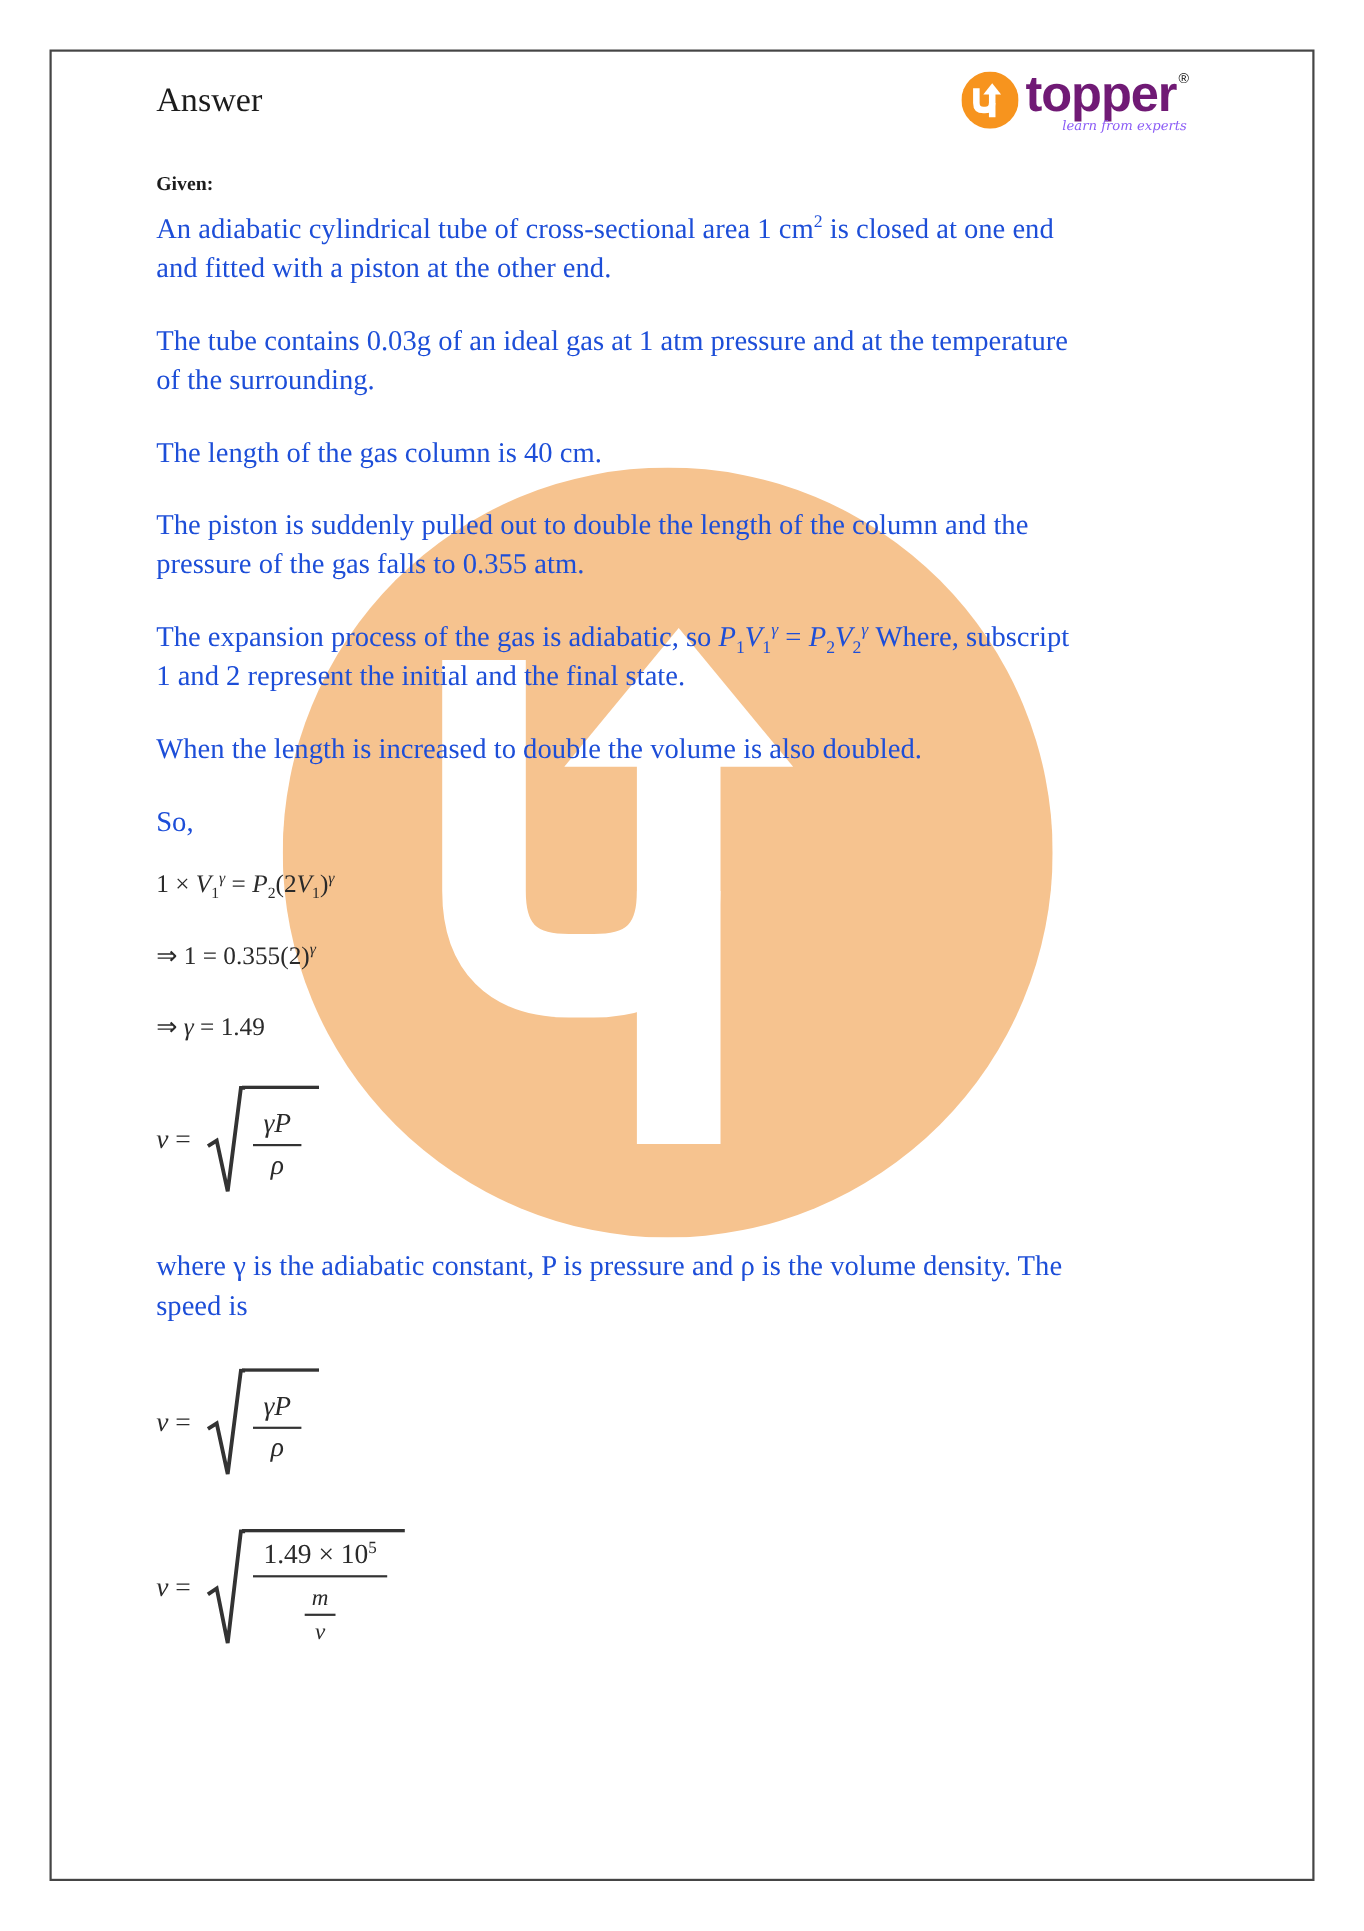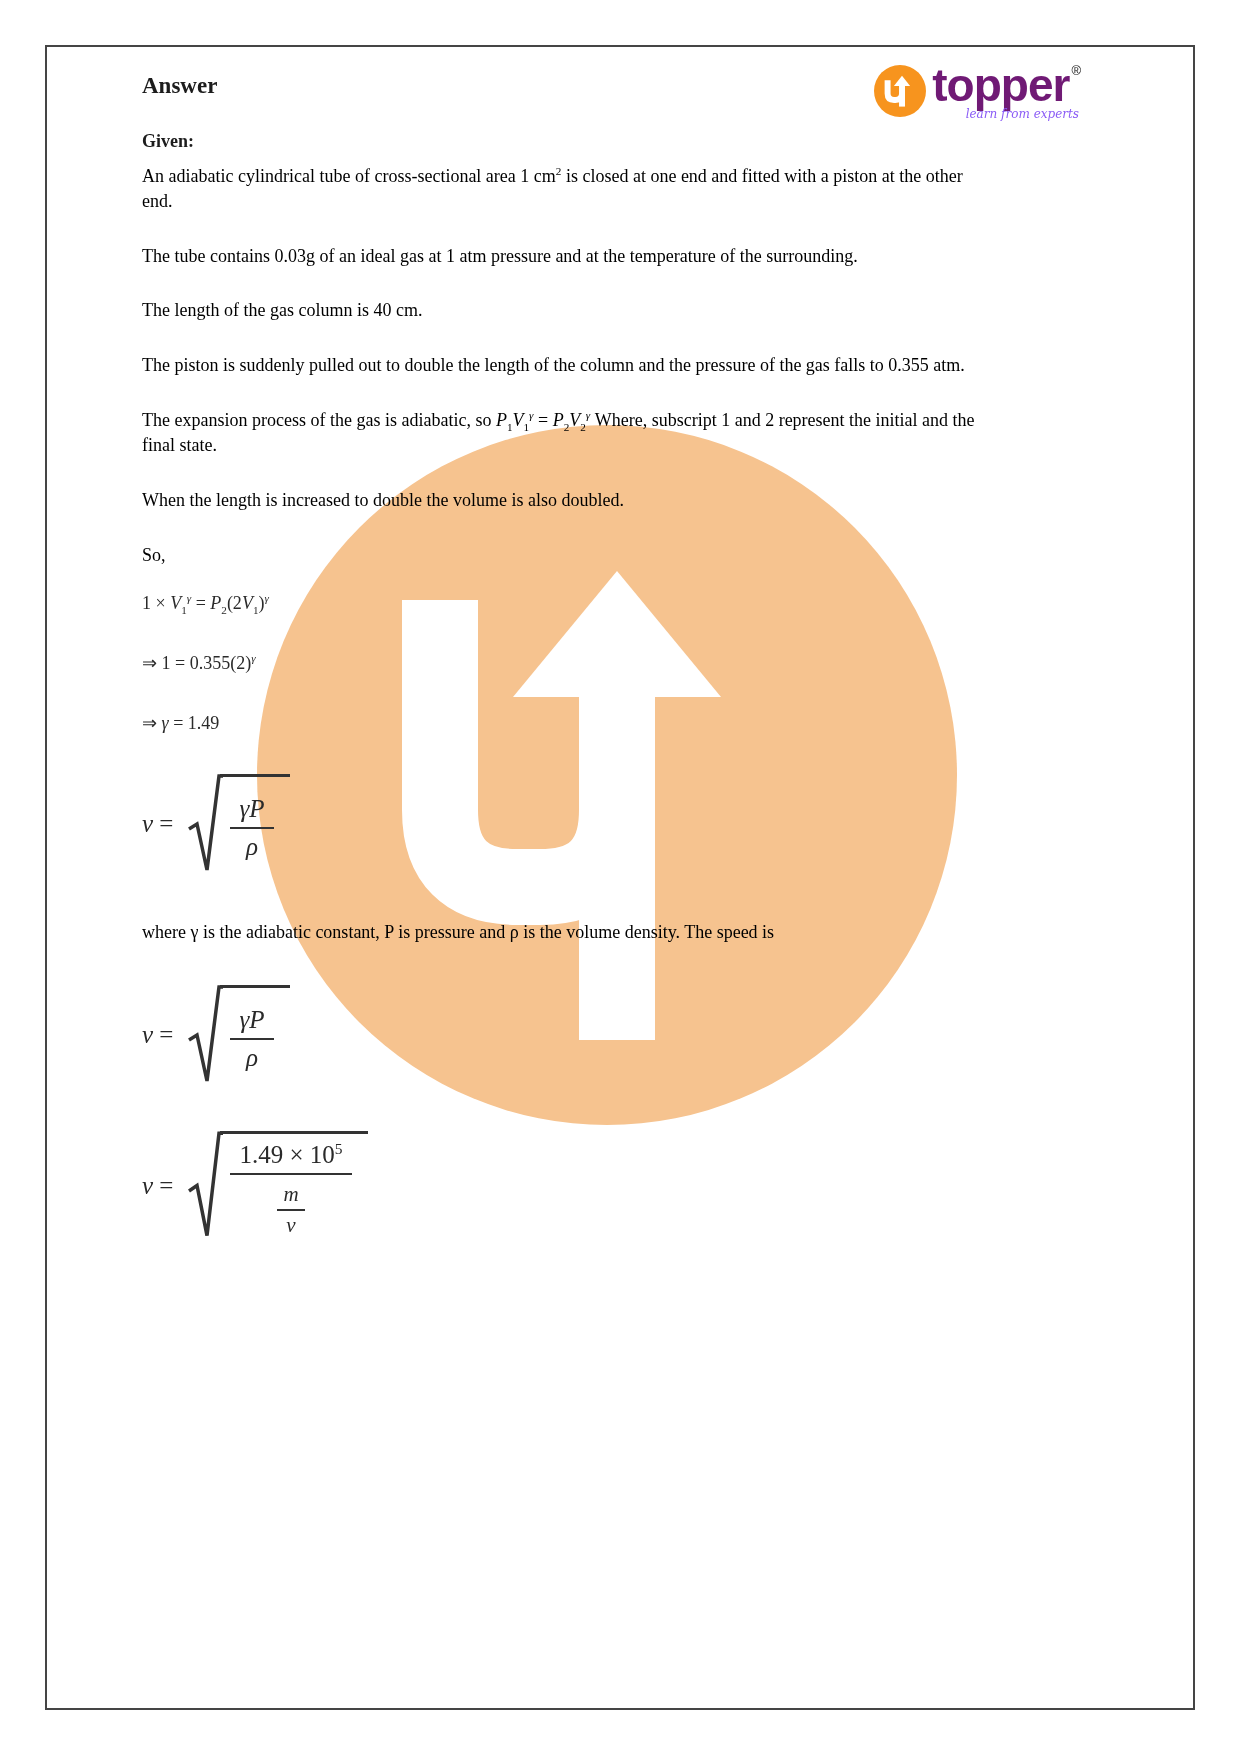--- a/index.html
+++ b/index.html
@@ -27,28 +27,28 @@
   .logo-brand-row { display:flex; align-items:flex-start; }
   .logo-brand {
     font-family:"Liberation Sans", sans-serif; font-weight:bold;
     font-size:46px; line-height:1.05; color:#701a75; letter-spacing:-1px;
   }
   .logo-reg { font-family:"Liberation Sans", sans-serif; font-size:13px; color:#141414; margin-top:2px; margin-left:2px; }
   .logo-tagline { font-style:italic; font-size:12px; color:#8b5cf6; margin-top:-2px; margin-right:2px; font-family:"DejaVu Serif", serif; }
 
   
   .content { position:relative; z-index:1; padding:26px 218px 0 95px; }
-  h2.answer { font-size:23px; font-weight:bold; color:#1c1c1c; margin-bottom:32px; }
+  h2.answer { font-size:31px; font-weight:normal; color:#1c1c1c; margin-bottom:48px; }
   h3.given  { font-size:18px; font-weight:bold; color:#1c1c1c; margin-bottom:12px; }
-  .content p { font-size:18px; line-height:1.38; margin-bottom:30px; color:#000000; }
+  .content p { font-size:26px; line-height:1.38; margin-bottom:30px; color:#1d4ed8; }
   p.so { margin-bottom:26px; }
   .it { font-style:italic; }
   sub, sup { font-size:0.62em; line-height:0; }
 
-  .equation { font-size:18px; margin:0 0 38px 0; color:#2a2a2a; }
+  .equation { font-size:23px; margin:0 0 38px 0; color:#2a2a2a; }
 
   
   .formula { display:flex; align-items:center; gap:14px; margin:40px 0 46px 0; font-size:25px; color:#2a2a2a; }
   .f-lhs { white-space:nowrap; }
   .sqrt { display:inline-flex; align-items:stretch; }
   .rad-svg { width:36px; align-self:stretch; flex:none; margin-right:-3px; }
   .radicand { border-top:3px solid #333; padding:7px 16px 2px 10px; display:inline-flex; justify-content:center; align-items:center;font-family:Liberation Serif, serif; }
   .frac { display:inline-flex; flex-direction:column; align-items:center; }
   .frac > .num { border-bottom:2.5px solid #333; padding:0 9px 4px 9px; text-align:center; white-space:nowrap; }
   .frac > .den { padding-top:4px; text-align:center; }

